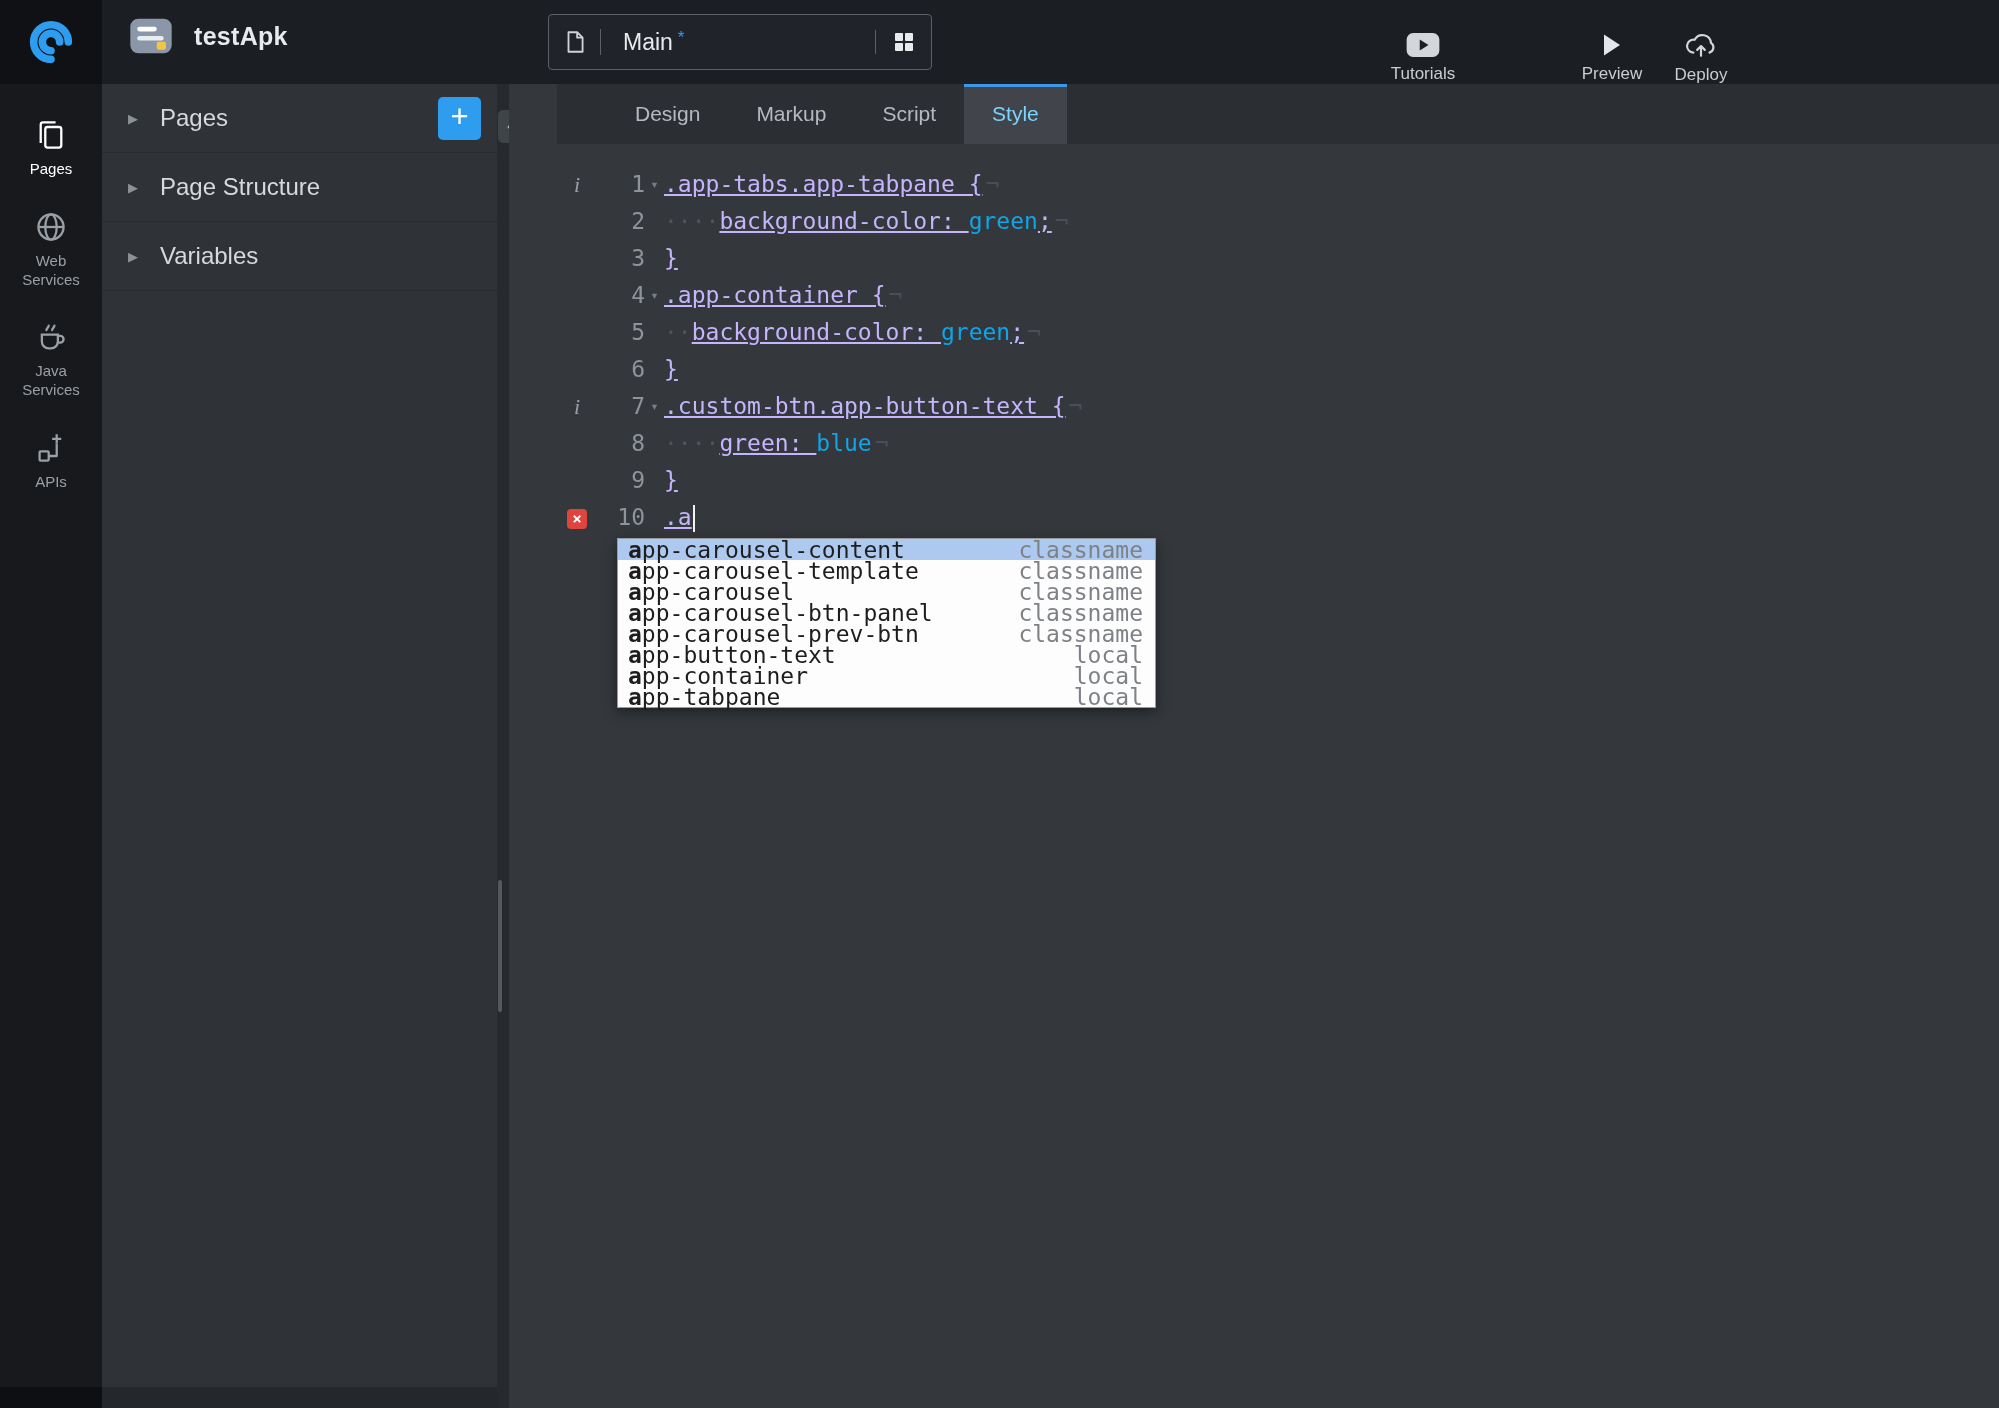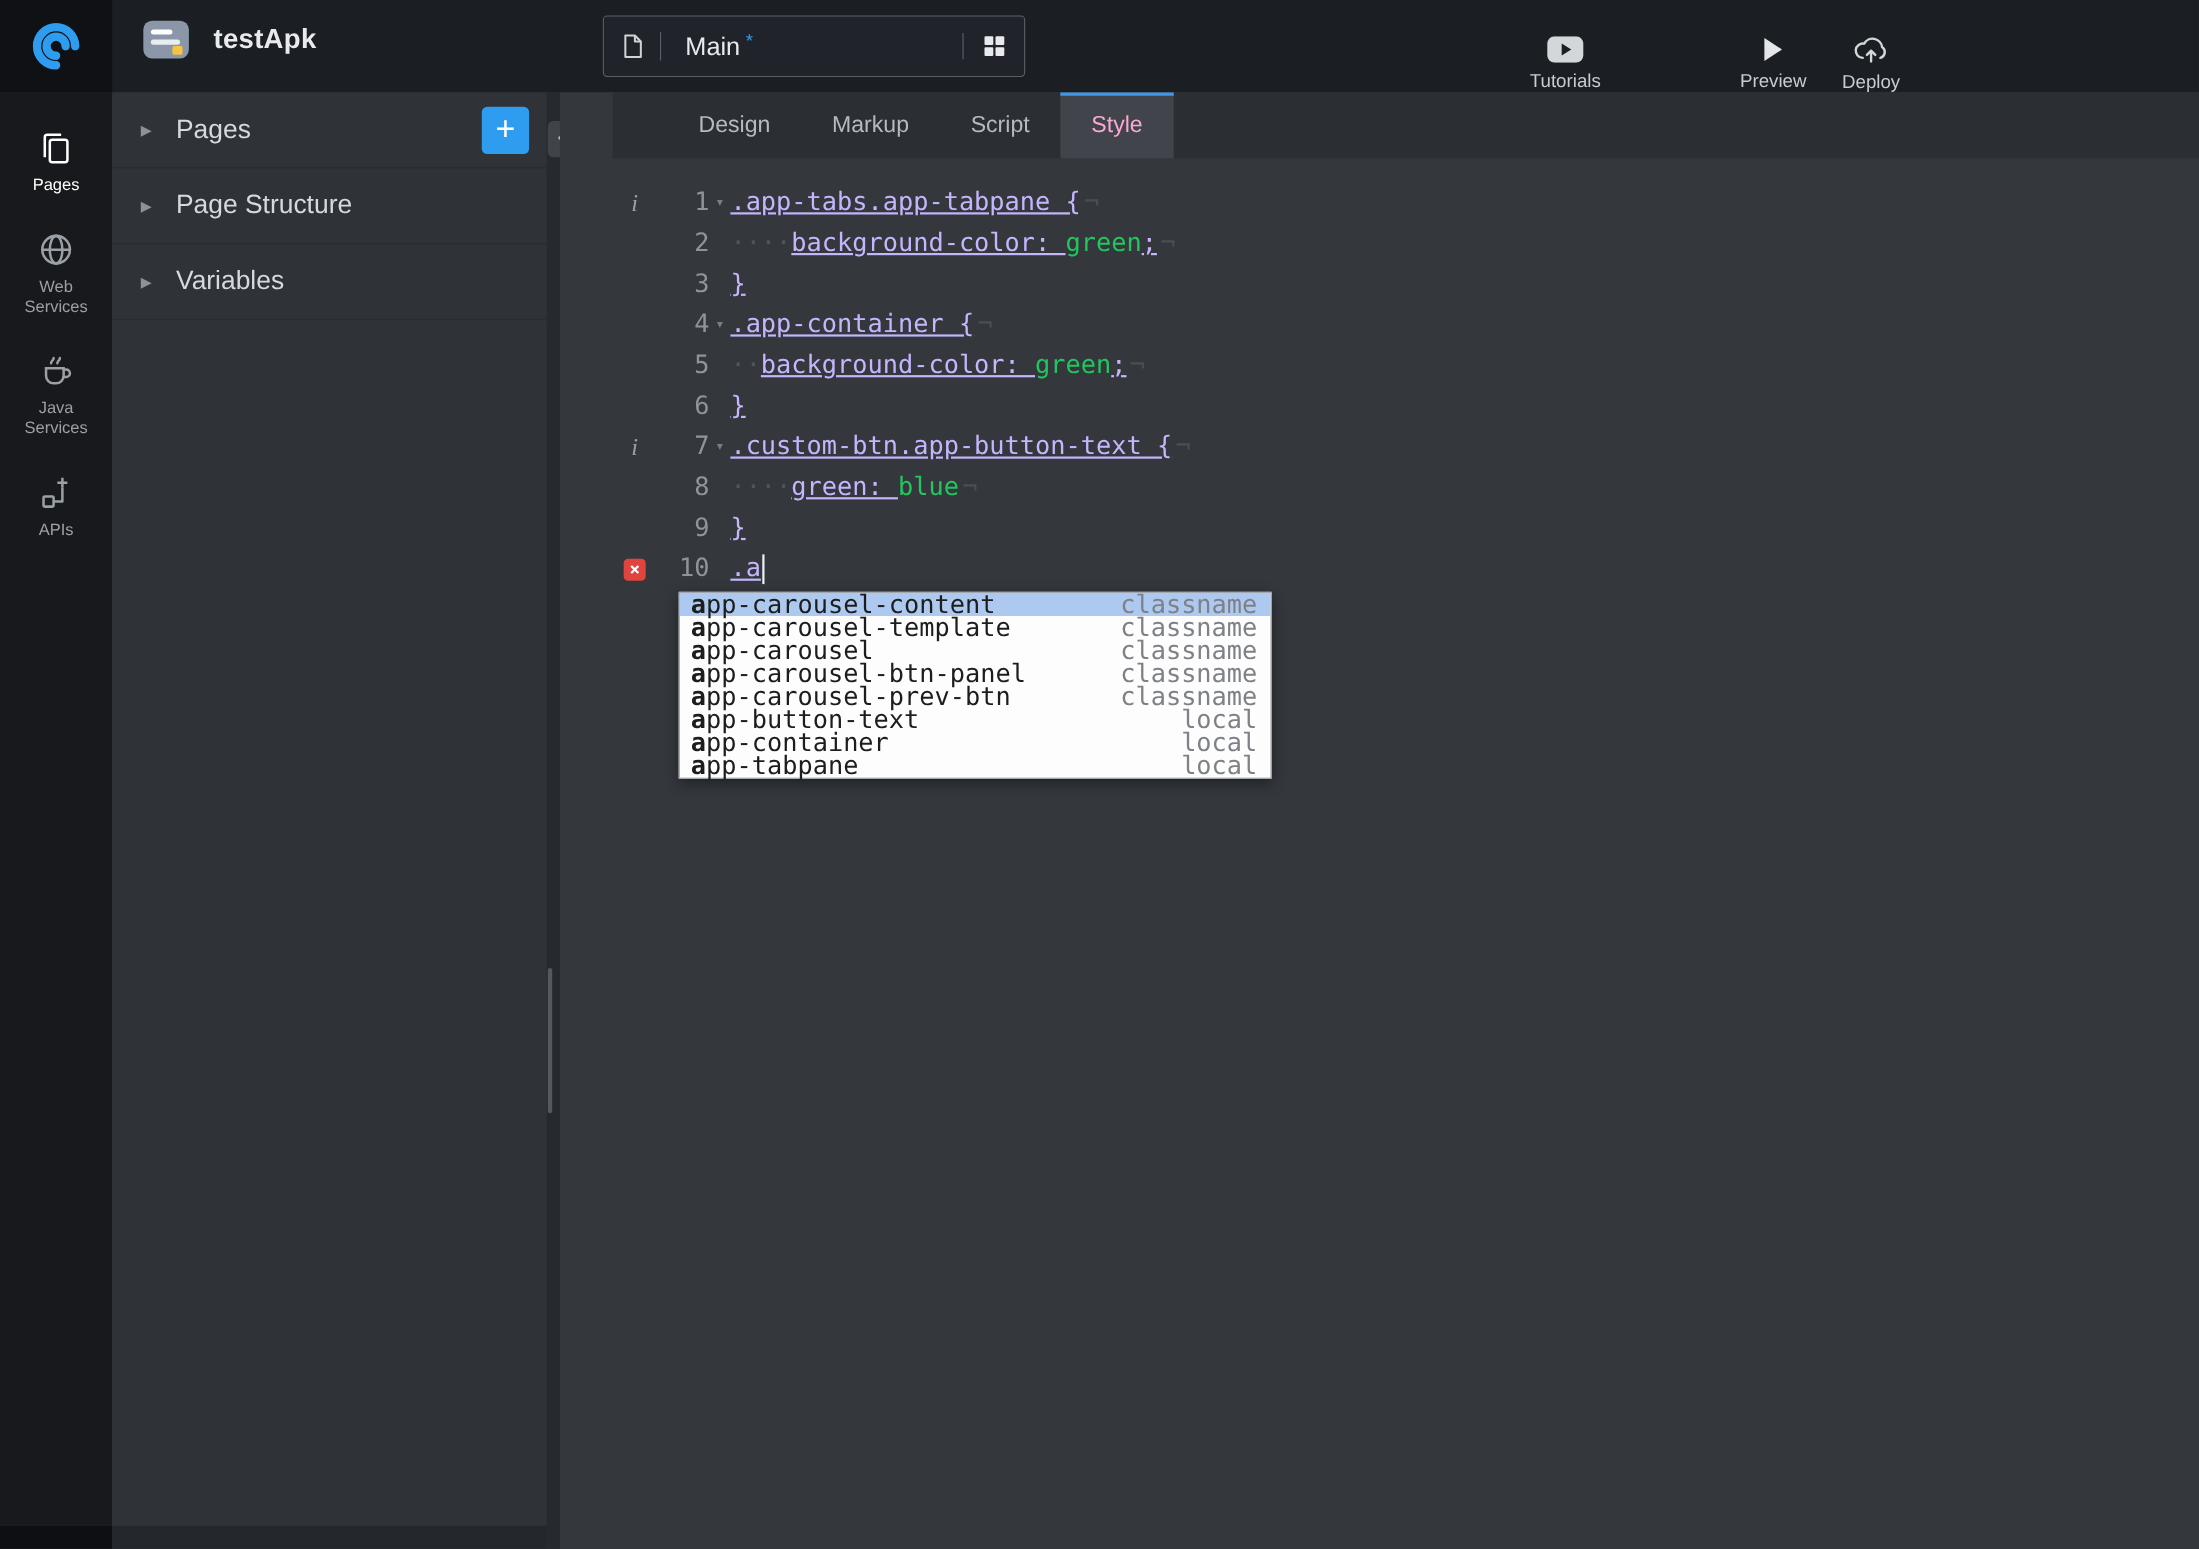--- a/index.html
+++ b/index.html
@@ -57,30 +57,30 @@
   .divider-strip { position:absolute; left:497px; top:84px; width:12px; bottom:0; background:#26292d; }
   .scroll-thumb { position:absolute; left:1px; top:796px; width:4px; height:132px; background:#55595e; border-radius:2px; cursor:pointer; }
   .collapse-btn { position:absolute; left:498px; top:110px; width:29px; height:33px; background:#3f4449;
                   border-radius:5px; color:#b7bbbf; font-size:21px; display:flex; align-items:center;
                   justify-content:center; cursor:pointer; padding-bottom:3px; }
 
   
   .editor { position:absolute; left:509px; top:84px; right:0; bottom:0; background:#34383d;padding-left:48px; }
   .tabsbar { height:60px; background:#2b2f34; display:flex; padding-left:50px; }
   .tab { padding:0 28px; display:flex; align-items:center; color:#b6bac0; font-size:21px; cursor:pointer; }
-  .tab.active { background:#41454b; color:#f9a8d4; box-shadow: inset 0 3px 0 #3e97e8; }
+  .tab.active { background:#41454b; color:#7dd3fc; box-shadow: inset 0 3px 0 #3e97e8; }
 
   .code { padding-top:22px; font-family:"DejaVu Sans Mono", monospace; font-size:23px; }
   .code-line { display:flex; height:37px; line-height:37px; }
   .gut-icon { width:40px; flex:none; text-align:center; }
   .gut-num  { width:48px; flex:none; text-align:right; color:#8e9499; }
   .gut-fold { width:19px; flex:none; text-align:center; color:#787d83; font-size:14px; }
   .code-text { white-space:pre; color:#e8eaed; }
   .tok-plain { color:#c4b5fd;text-decoration:underline; }
-  .tok-value { color:#22c55e; }
+  .tok-value { color:#0ea5e9; }
   .tok-ws    { color:#50555b; }
   .tok-eol   { color:#4a4f55; padding-left:3px; }
   .info-i { font-family:"Liberation Serif", serif; font-style:italic; color:#9aa0a6; font-size:22px; }
   .err-box { display:inline-flex; width:20px; height:20px; background:#e0443e; border-radius:4px;
              color:#fff; align-items:center; justify-content:center; font-size:16px; font-weight:bold;
              vertical-align:middle; line-height:1; }
   .caret { display:inline-block; width:2px; height:27px; background:#f0f2f4; vertical-align:middle; margin-left:1px; }
 
   
   .autocomplete { position:absolute; left:617px; top:538px; width:539px; background:#fdfdfd;

